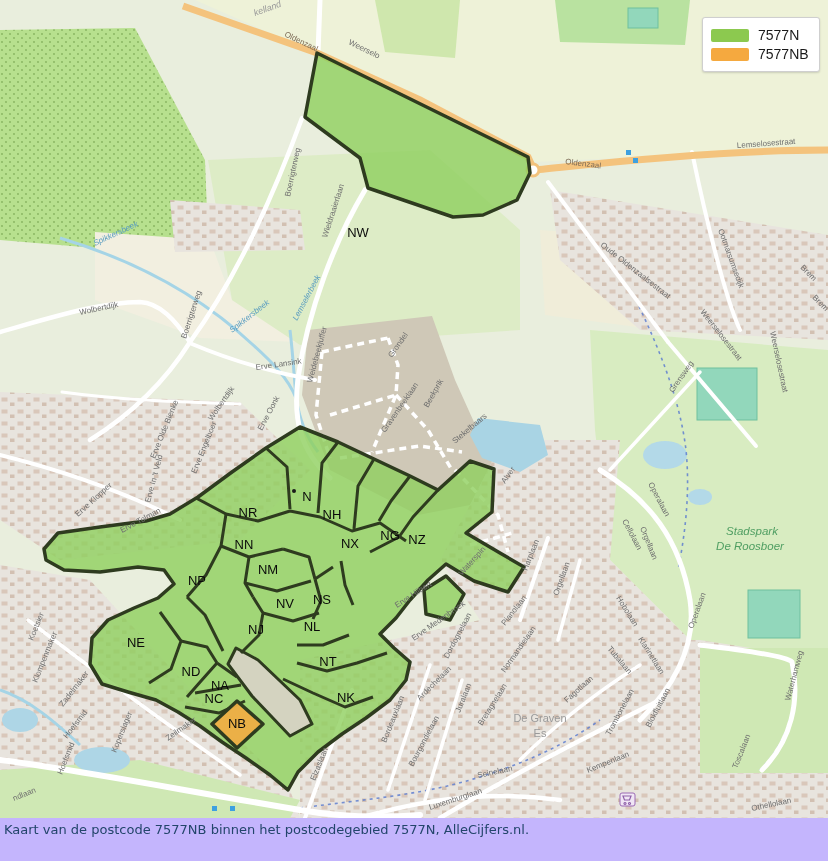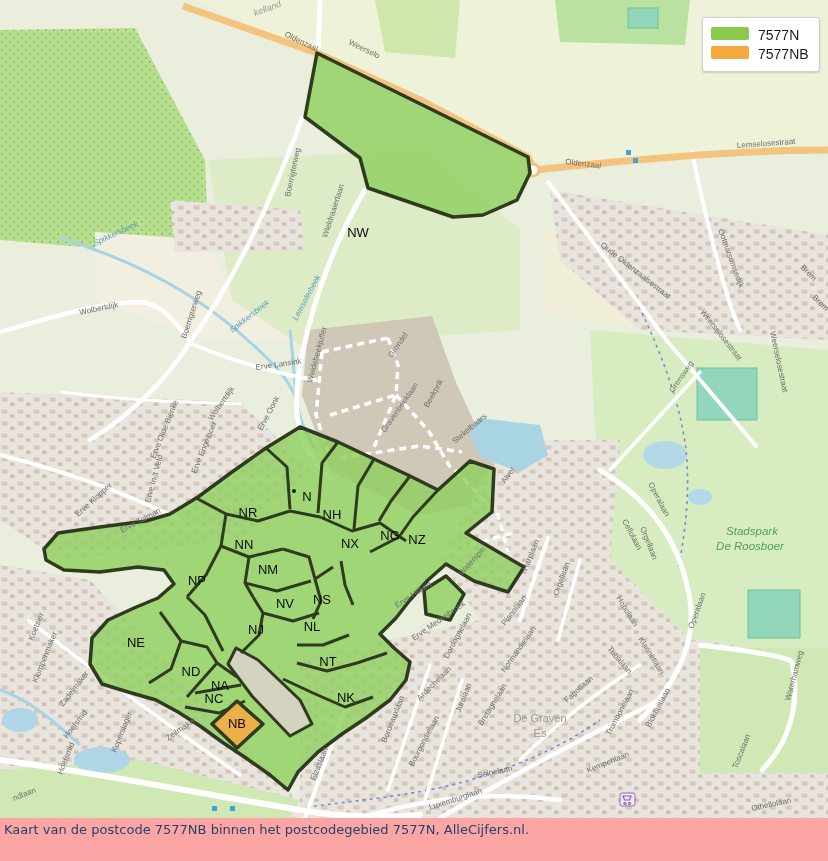--- a/index.html
+++ b/index.html
@@ -10,24 +10,24 @@
   .street{font-size:8px;fill:#6e6e6e;}
   .roadlbl{font-size:8px;fill:#7c6a55;}
   .water-label{font-size:8px;font-style:italic;fill:#5a9dc0;}
   .park-label{font-size:11.5px;font-style:italic;fill:#4f9e62;}
   .area-label{font-size:11px;fill:#9a9a9a;}
   .boundary-label{font-size:9px;fill:#9a9a9a;font-style:italic;}
   .region{font-size:13px;fill:#0a0a0a;text-anchor:middle;}
   .legend{position:absolute;top:17px;right:8px;width:118px;background:#fff;
           border:1px solid #cfcfcf;border-radius:3px;box-shadow:0 1px 2px rgba(0,0,0,.15);
           padding:6px 8px;box-sizing:border-box;z-index:5;}
-  .legend-row{display:flex;margin:3px 0;}
+  .legend-row{display:flex;align-items:center;margin:3px 0;}
   .legend-swatch{width:38px;height:13px;border-radius:2px;margin-right:9px;flex:0 0 auto;}
   .legend-label{font-size:14px;color:#1a1a1a;white-space:nowrap;}
-  .caption{position:absolute;left:0;right:0;bottom:0;height:43px;background:#fca5a5;
+  .caption{position:absolute;left:0;right:0;bottom:0;height:43px;background:#c4b5fd;
            color:#23456b;font-family:"DejaVu Sans",sans-serif;font-size:13px;
            line-height:16px;padding:4px 0 0 4px;box-sizing:border-box;z-index:5;}
 </style>
 </head>
 <body>
 
 <div class="frame">
 
 <svg id="map-svg" width="828" height="818" viewBox="0 0 828 818">
   <defs>

